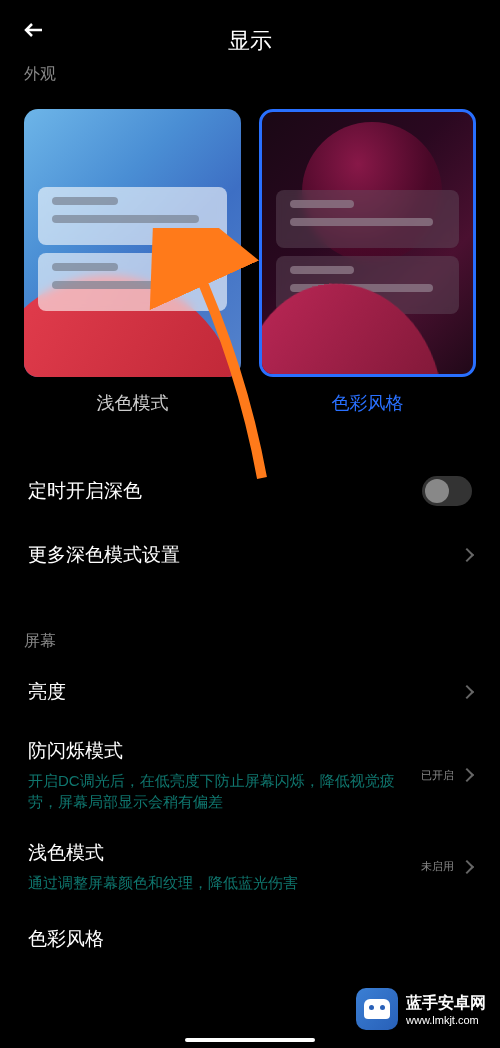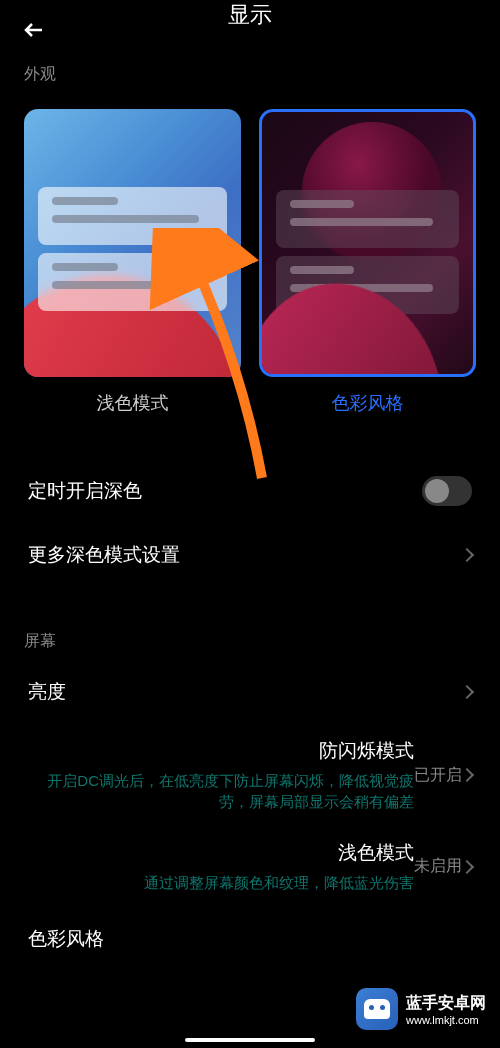--- a/index.html
+++ b/index.html
@@ -11,21 +11,21 @@
       width: 500px;
       height: 1048px;
       background: #000;
       color: #fff;
       font-family: -apple-system, BlinkMacSystemFont, "Segoe UI", sans-serif;
       position: relative;
       overflow: hidden;
     }
     .header {
       display: flex;
-      align-items: flex-start;
+      align-items: flex-end;
       height: 56px;
       position: relative;
     }
     .back-btn {
       position: absolute;
       left: 20px;
       top: 16px;
       width: 28px;
       height: 28px;
       display: flex;
@@ -148,35 +148,35 @@
     }
     .setting-row {
       display: flex;
       align-items: center;
       justify-content: space-between;
       min-height: 64px;
       padding: 14px 0;
     }
     .setting-main {
       flex: 1;
-      text-align: right;
     }
     .setting-title {
       font-size: 19px;
       color: #fff;
     }
     .setting-desc {
       font-size: 15px;
       color: #0f766e;
       margin-top: 6px;
       line-height: 1.4;
     }
     .setting-value {
-      font-size: 16px;
+      font-size: 11px;
       color: #888;
+      margin-right: 8px;
     }
     .chevron {
       width: 10px;
       height: 10px;
       border-right: 2px solid #666;
       border-bottom: 2px solid #666;
       transform: rotate(-45deg);
     }
     .toggle {
       width: 50px;

